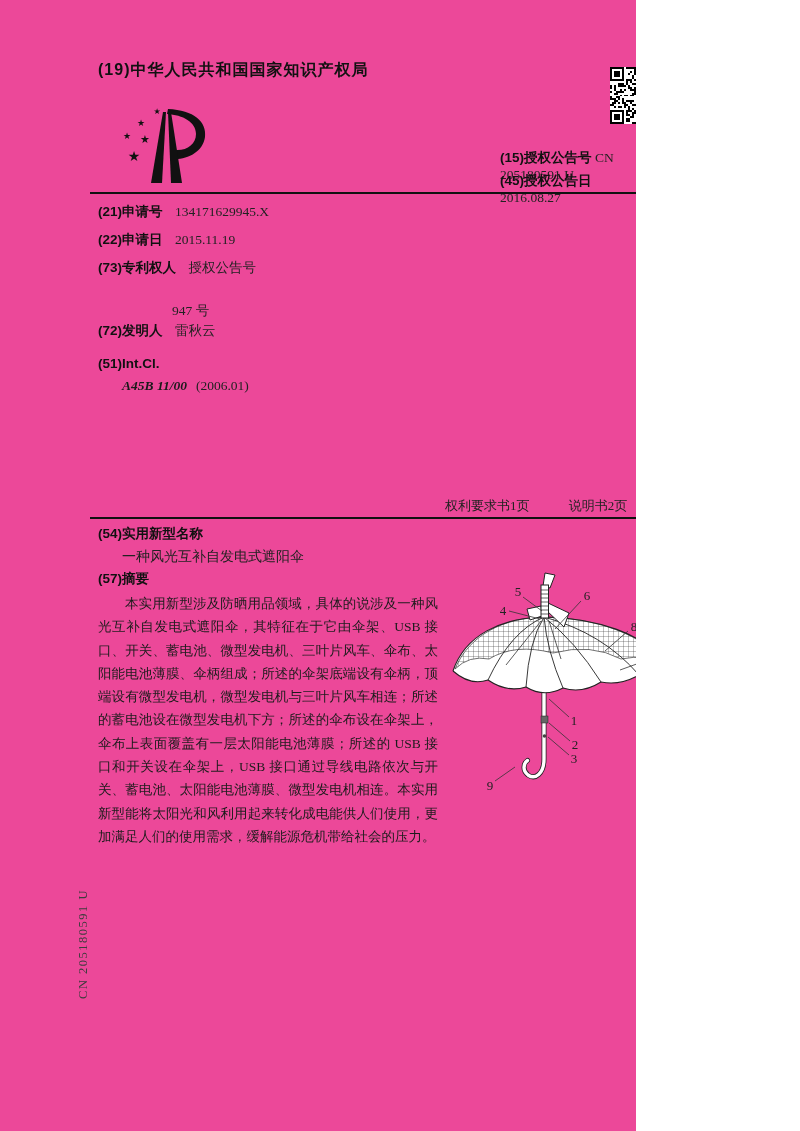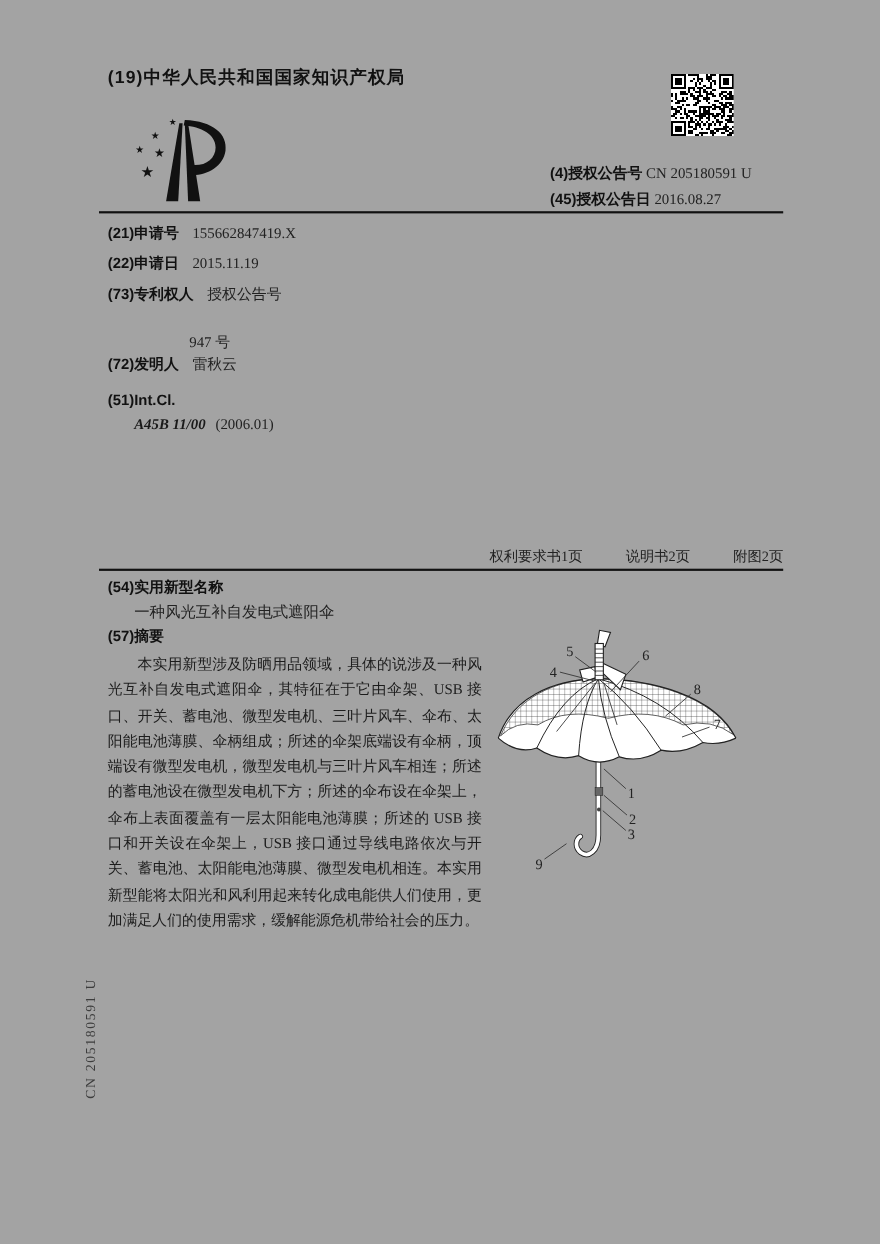--- a/index.html
+++ b/index.html
@@ -1,16 +1,16 @@
 <!DOCTYPE html>
 <html><head>
 <meta charset="utf-8">
 <style>
   html,body{margin:0;padding:0;background:#fff;}
-  #page{position:relative;width:800px;height:1131px;background:#a3a3a3;overflow:hidden;
+  #page{position:relative;width:636px;height:1131px;background:#ec4899;overflow:hidden;
         font-family:"Liberation Serif",serif;color:#1a1a1a;}
   .abs{position:absolute;}
   .hei{font-family:"Liberation Sans","DejaVu Sans",sans-serif;font-weight:bold;color:#111;}
   .song{font-family:"Liberation Serif","DejaVu Serif",serif;color:#222;}
   .office{font-size:16px;letter-spacing:1px;}
   .doctype{font-size:24px;letter-spacing:3px;}
   .pubrow{font-size:13.5px;}
   .pubrow .song{font-size:13.5px;}
   .rule{background:#111;height:2px;}
   .bl{font-size:13.5px;}
@@ -375,33 +375,33 @@
         <text x="23" y="25" font-size="9">★</text>
         <text x="9" y="38" font-size="9">★</text>
         <text x="27" y="42" font-size="11">★</text>
         <text x="16" y="60" font-size="14">★</text>
       </g>
     </svg>
   </div>
 
 
   <div class="abs pubrow" style="left:500px;top:149px;">
-    <span class="hei">(4)授权公告号</span>
+    <span class="hei">(15)授权公告号</span>
     <span class="song">CN 205180591 U</span>
   </div>
   <div class="abs pubrow" style="left:500px;top:172px;">
     <span class="hei">(45)授权公告日</span>
     <span class="song">2016.08.27</span>
   </div>
 
   <div class="abs rule" style="left:90px;top:192px;width:622px;"></div>
 
   <div class="abs bl" style="left:98px;top:203px;">
     <span class="hei">(21)申请号</span>
-    <span class="song">155662847419.X</span>
+    <span class="song">134171629945.X</span>
   </div>
   <div class="abs bl" style="left:98px;top:231px;">
     <span class="hei">(22)申请日</span>
     <span class="song">2015.11.19</span>
   </div>
   <div class="abs bl" style="left:98px;top:259px;">
     <span class="hei">(73)专利权人</span>
     <span class="song">授权公告号</span>
   </div>
   <div class="abs bl song" style="left:172px;top:302px;">947 号</div>

